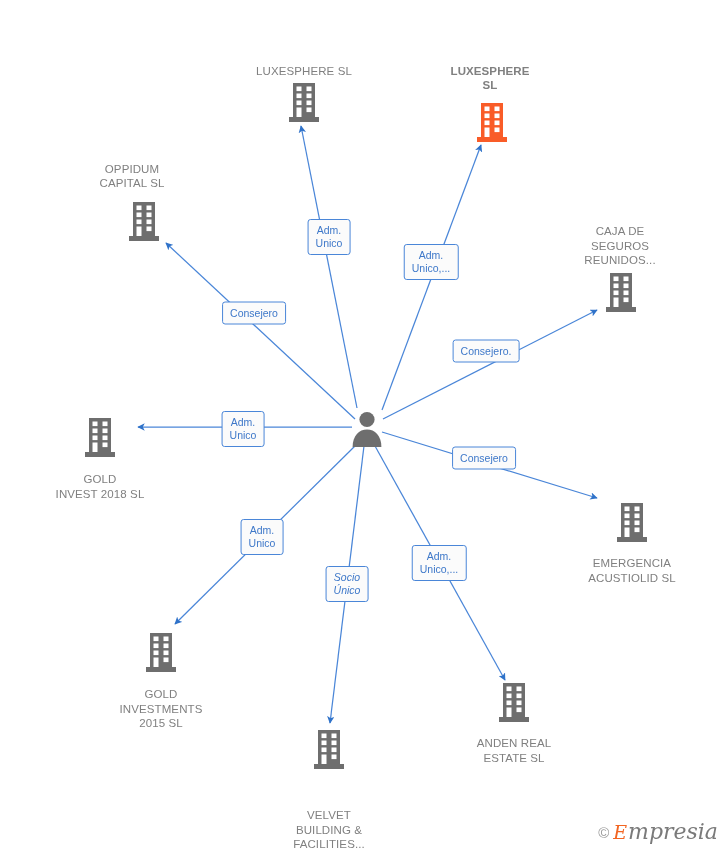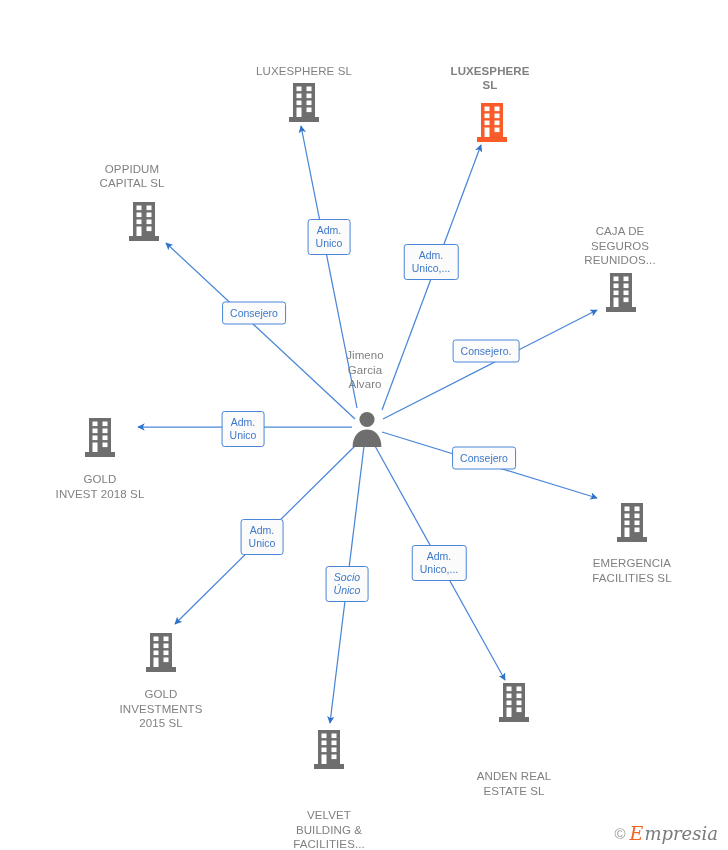--- a/index.html
+++ b/index.html
@@ -78,21 +78,21 @@
   .wm-e {
     font-family: "DejaVu Serif", serif;
     font-style: italic;
     font-size: 19px;
     color: #f26522;
     line-height: 1;
   }
   .wm-rest {
     font-family: "DejaVu Serif", serif;
     font-style: italic;
-    font-size: 18px;
+    font-size: 22px;
     color: #7a7a7a;
     line-height: 1;
     margin-left: -3px;
   }
 </style>
 </head>
 <body>
 
 <div id="canvas">
 
@@ -116,25 +116,20 @@
   </svg>
 
   <div class="node label-above" id="node-person" style="left:367px; top:407px;">
     <span class="node-icon">
       <svg width="40" height="40" viewBox="0 0 40 40" xmlns="http://www.w3.org/2000/svg">
         <circle cx="20" cy="12.5" r="7.6" fill="#6e6e6e"></circle>
         <path d="M5.6 40 C5.6 28.4 12.2 22.4 20 22.4 C27.8 22.4 34.4 28.4 34.4 40 Z" fill="#6e6e6e"></path>
       </svg>
     </span>
   </div>
-  <div class="node" id="label-person" style="left:365px; top:348px;">
-    <div class="node-label">Jimeno
-Garcia
-Alvaro</div>
-  </div>
 
   <div id="nodes-layer">
       <div class="node" style="left: 304px; top: 82px;">
         <span class="node-icon"><svg width="34" height="42" viewBox="0 0 34 42">
             <path d="M6 1 H28 V35 H6 Z" fill="#6e6e6e"></path>
             <rect x="2" y="35" width="30" height="5" fill="#6e6e6e"></rect>
             <rect x="9.5" y="4.5" width="5" height="4.6" fill="#ffffff"></rect>
             <rect x="19.5" y="4.5" width="5" height="4.6" fill="#ffffff"></rect>
             <rect x="9.5" y="11.5" width="5" height="4.6" fill="#ffffff"></rect>
             <rect x="19.5" y="11.5" width="5" height="4.6" fill="#ffffff"></rect>
@@ -229,21 +224,21 @@
             <rect x="9.5" y="11.5" width="5" height="4.6" fill="#ffffff"></rect>
             <rect x="19.5" y="11.5" width="5" height="4.6" fill="#ffffff"></rect>
             <rect x="9.5" y="18.5" width="5" height="4.6" fill="#ffffff"></rect>
             <rect x="19.5" y="18.5" width="5" height="4.6" fill="#ffffff"></rect>
             <rect x="19.5" y="25.5" width="5" height="4.6" fill="#ffffff"></rect>
             <rect x="9.5" y="25.5" width="5" height="9.5" fill="#ffffff"></rect>
           </svg></span>
       </div>
       <div class="node" style="left: 632px; top: 556px;">
         <div class="node-label">EMERGENCIA
-FACILITIES SL</div>
+ACUSTIOLID SL</div>
       </div>
       <div class="node" style="left: 161px; top: 632px;">
         <span class="node-icon"><svg width="34" height="42" viewBox="0 0 34 42">
             <path d="M6 1 H28 V35 H6 Z" fill="#6e6e6e"></path>
             <rect x="2" y="35" width="30" height="5" fill="#6e6e6e"></rect>
             <rect x="9.5" y="4.5" width="5" height="4.6" fill="#ffffff"></rect>
             <rect x="19.5" y="4.5" width="5" height="4.6" fill="#ffffff"></rect>
             <rect x="9.5" y="11.5" width="5" height="4.6" fill="#ffffff"></rect>
             <rect x="19.5" y="11.5" width="5" height="4.6" fill="#ffffff"></rect>
             <rect x="9.5" y="18.5" width="5" height="4.6" fill="#ffffff"></rect>
@@ -264,21 +259,21 @@
             <rect x="9.5" y="4.5" width="5" height="4.6" fill="#ffffff"></rect>
             <rect x="19.5" y="4.5" width="5" height="4.6" fill="#ffffff"></rect>
             <rect x="9.5" y="11.5" width="5" height="4.6" fill="#ffffff"></rect>
             <rect x="19.5" y="11.5" width="5" height="4.6" fill="#ffffff"></rect>
             <rect x="9.5" y="18.5" width="5" height="4.6" fill="#ffffff"></rect>
             <rect x="19.5" y="18.5" width="5" height="4.6" fill="#ffffff"></rect>
             <rect x="19.5" y="25.5" width="5" height="4.6" fill="#ffffff"></rect>
             <rect x="9.5" y="25.5" width="5" height="9.5" fill="#ffffff"></rect>
           </svg></span>
       </div>
-      <div class="node" style="left: 514px; top: 736px; margin-top: 33px;">
+      <div class="node" style="left: 514px; top: 736px;">
         <div class="node-label">ANDEN REAL
 ESTATE  SL</div>
       </div>
       <div class="node" style="left: 329px; top: 729px;">
         <span class="node-icon"><svg width="34" height="42" viewBox="0 0 34 42">
             <path d="M6 1 H28 V35 H6 Z" fill="#6e6e6e"></path>
             <rect x="2" y="35" width="30" height="5" fill="#6e6e6e"></rect>
             <rect x="9.5" y="4.5" width="5" height="4.6" fill="#ffffff"></rect>
             <rect x="19.5" y="4.5" width="5" height="4.6" fill="#ffffff"></rect>
             <rect x="9.5" y="11.5" width="5" height="4.6" fill="#ffffff"></rect>

